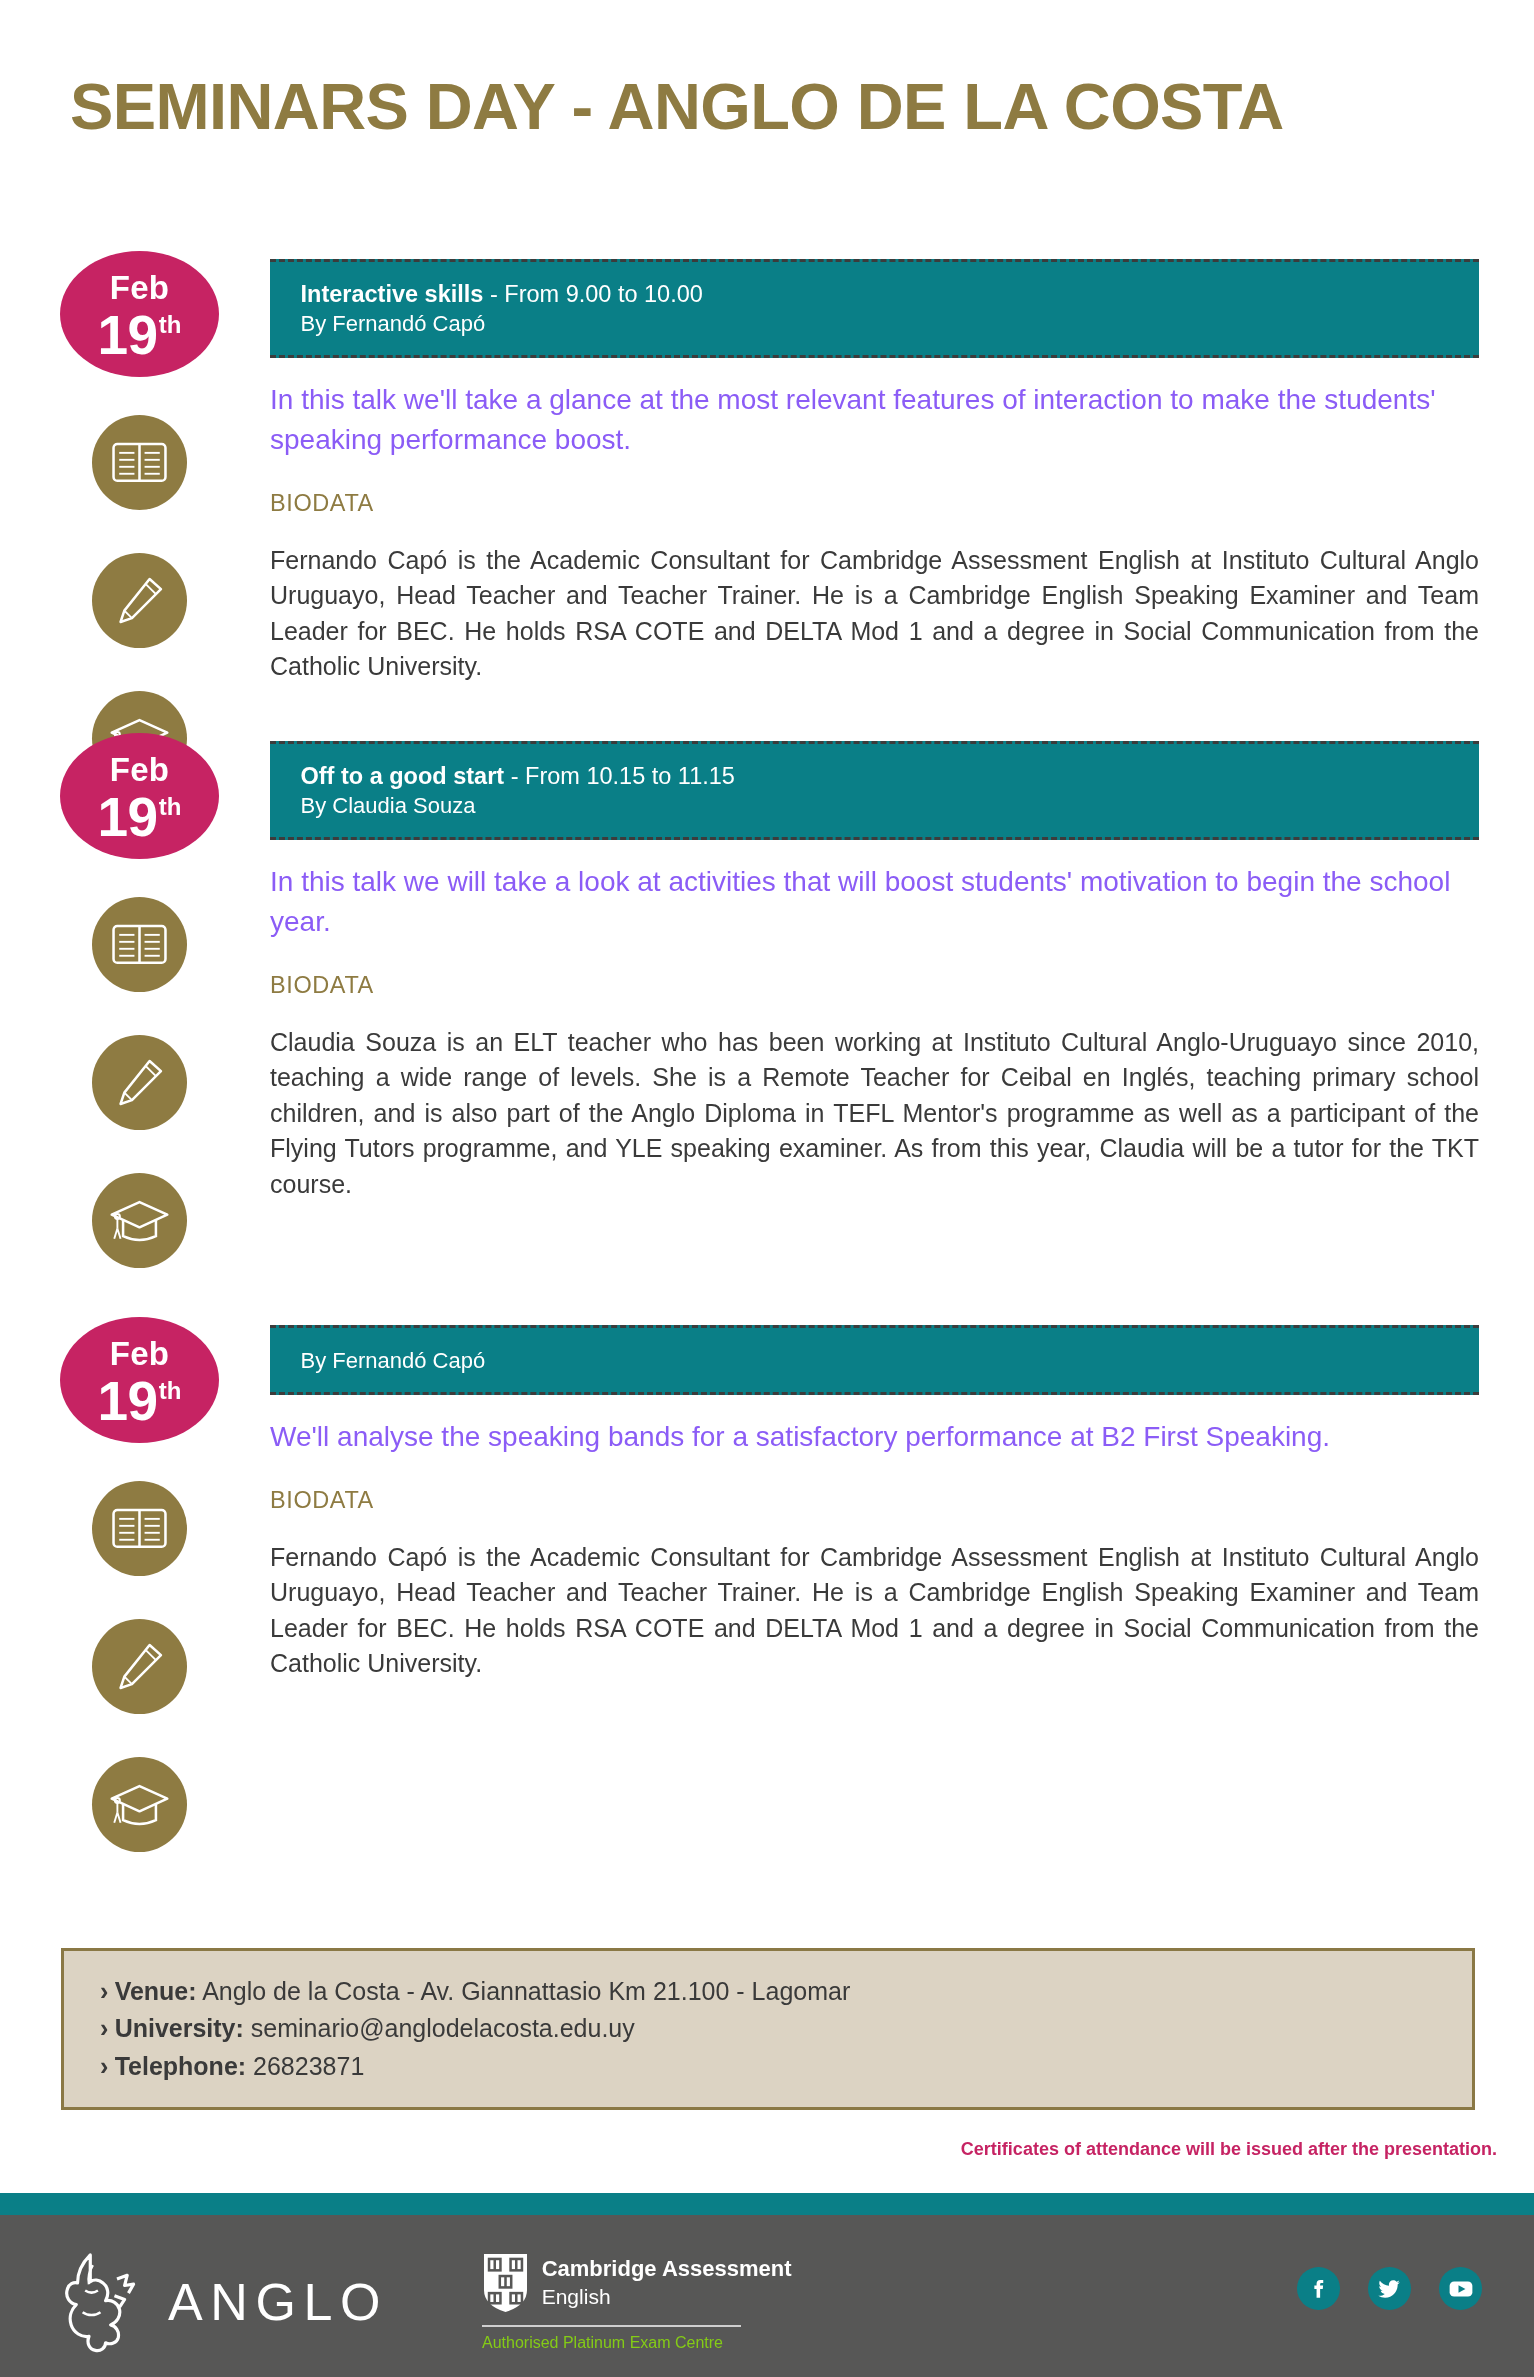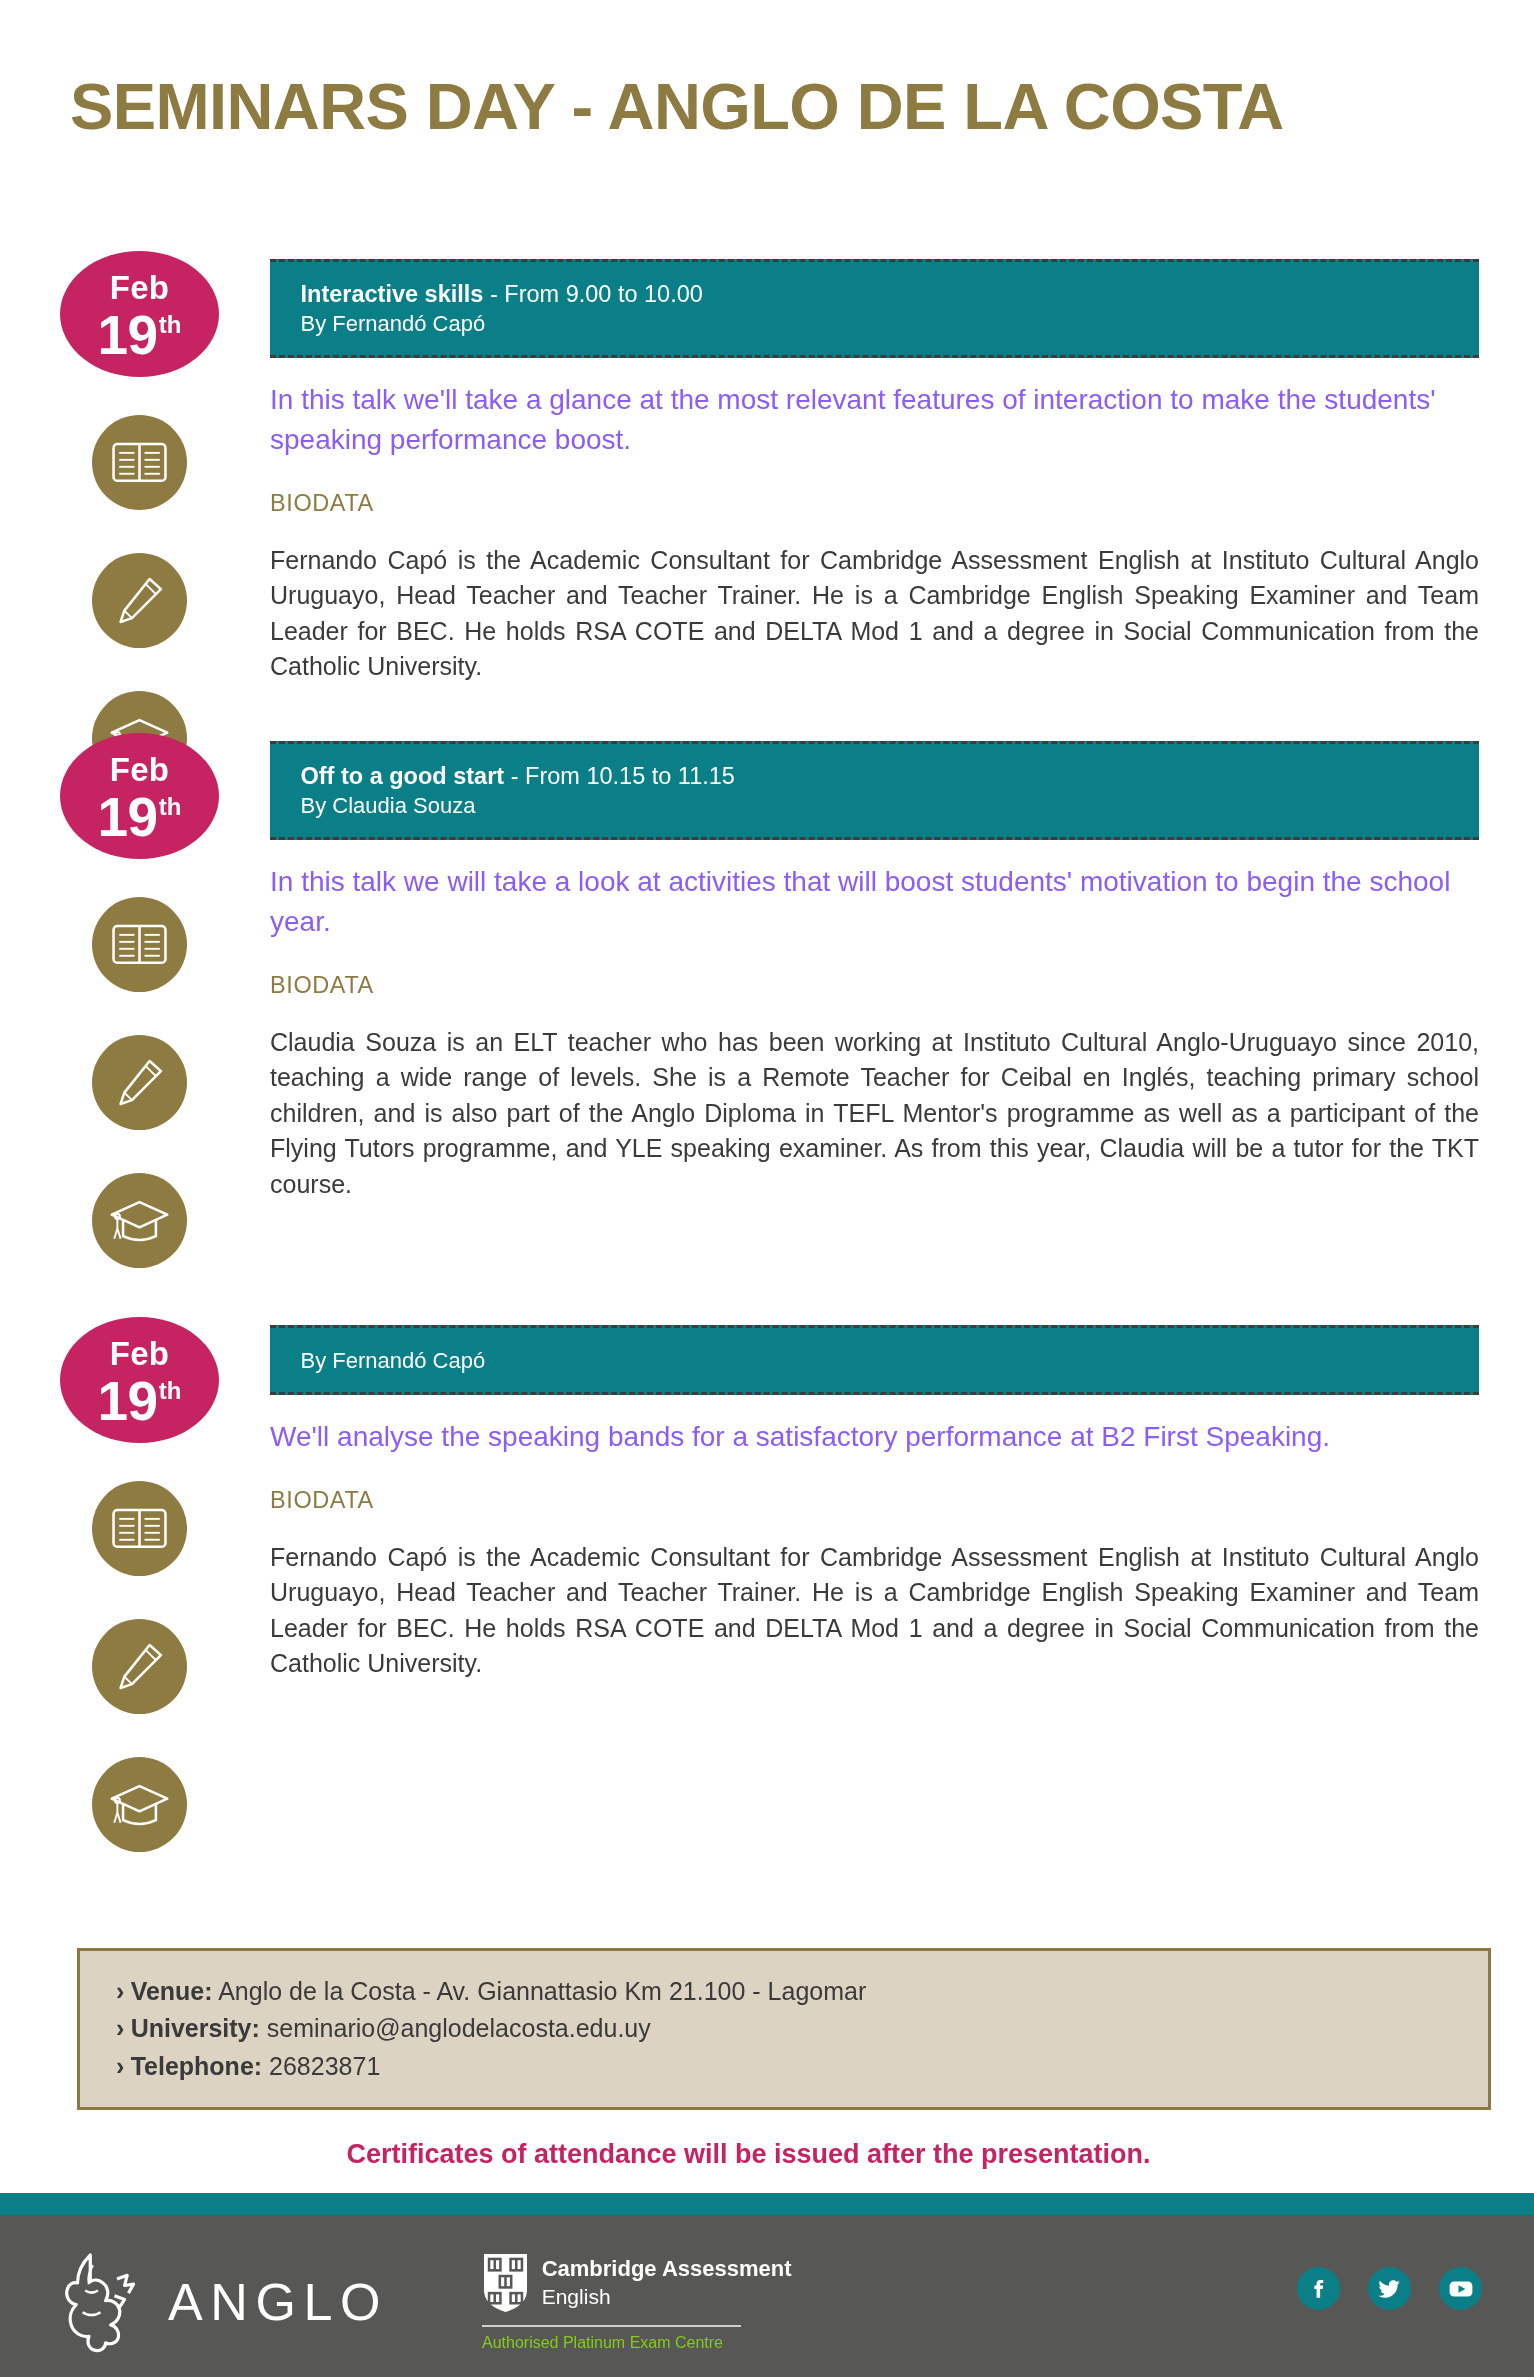--- a/index.html
+++ b/index.html
@@ -130,21 +130,21 @@
     font-size: 25px;
     line-height: 1.42;
     margin-top: 25.4px;
     text-align: justify;
     color: #3a3a3a;
   }
 
   
   .contact-box {
     position: absolute;
-    left: 77px;
+    left: 61px;
     top: 1948px;
     width: 1414px;
     box-sizing: border-box;
     background: #DCD3C3;
     border: 3.8px solid #8A7845;
     padding: 21.6px 0 21.6px 36px;
   }
   .contact-line {
     font-size: 25px;
     line-height: 1.5;
@@ -156,22 +156,22 @@
     margin-right: 6.3px;
   }
   .contact-line .lbl { font-weight: bold; }
 
   
   .cert-note {
     position: absolute;
     top: 2139px;
     left: 0;
     width: 1497px;
-    text-align: center;
-    font-size: 27px;
+    text-align: right;
+    font-size: 18px;
     font-weight: bold;
     color: #C62363;
   }
 
   
   .teal-strip {
     position: absolute;
     left: 0;
     top: 2193px;
     width: 1535px;

